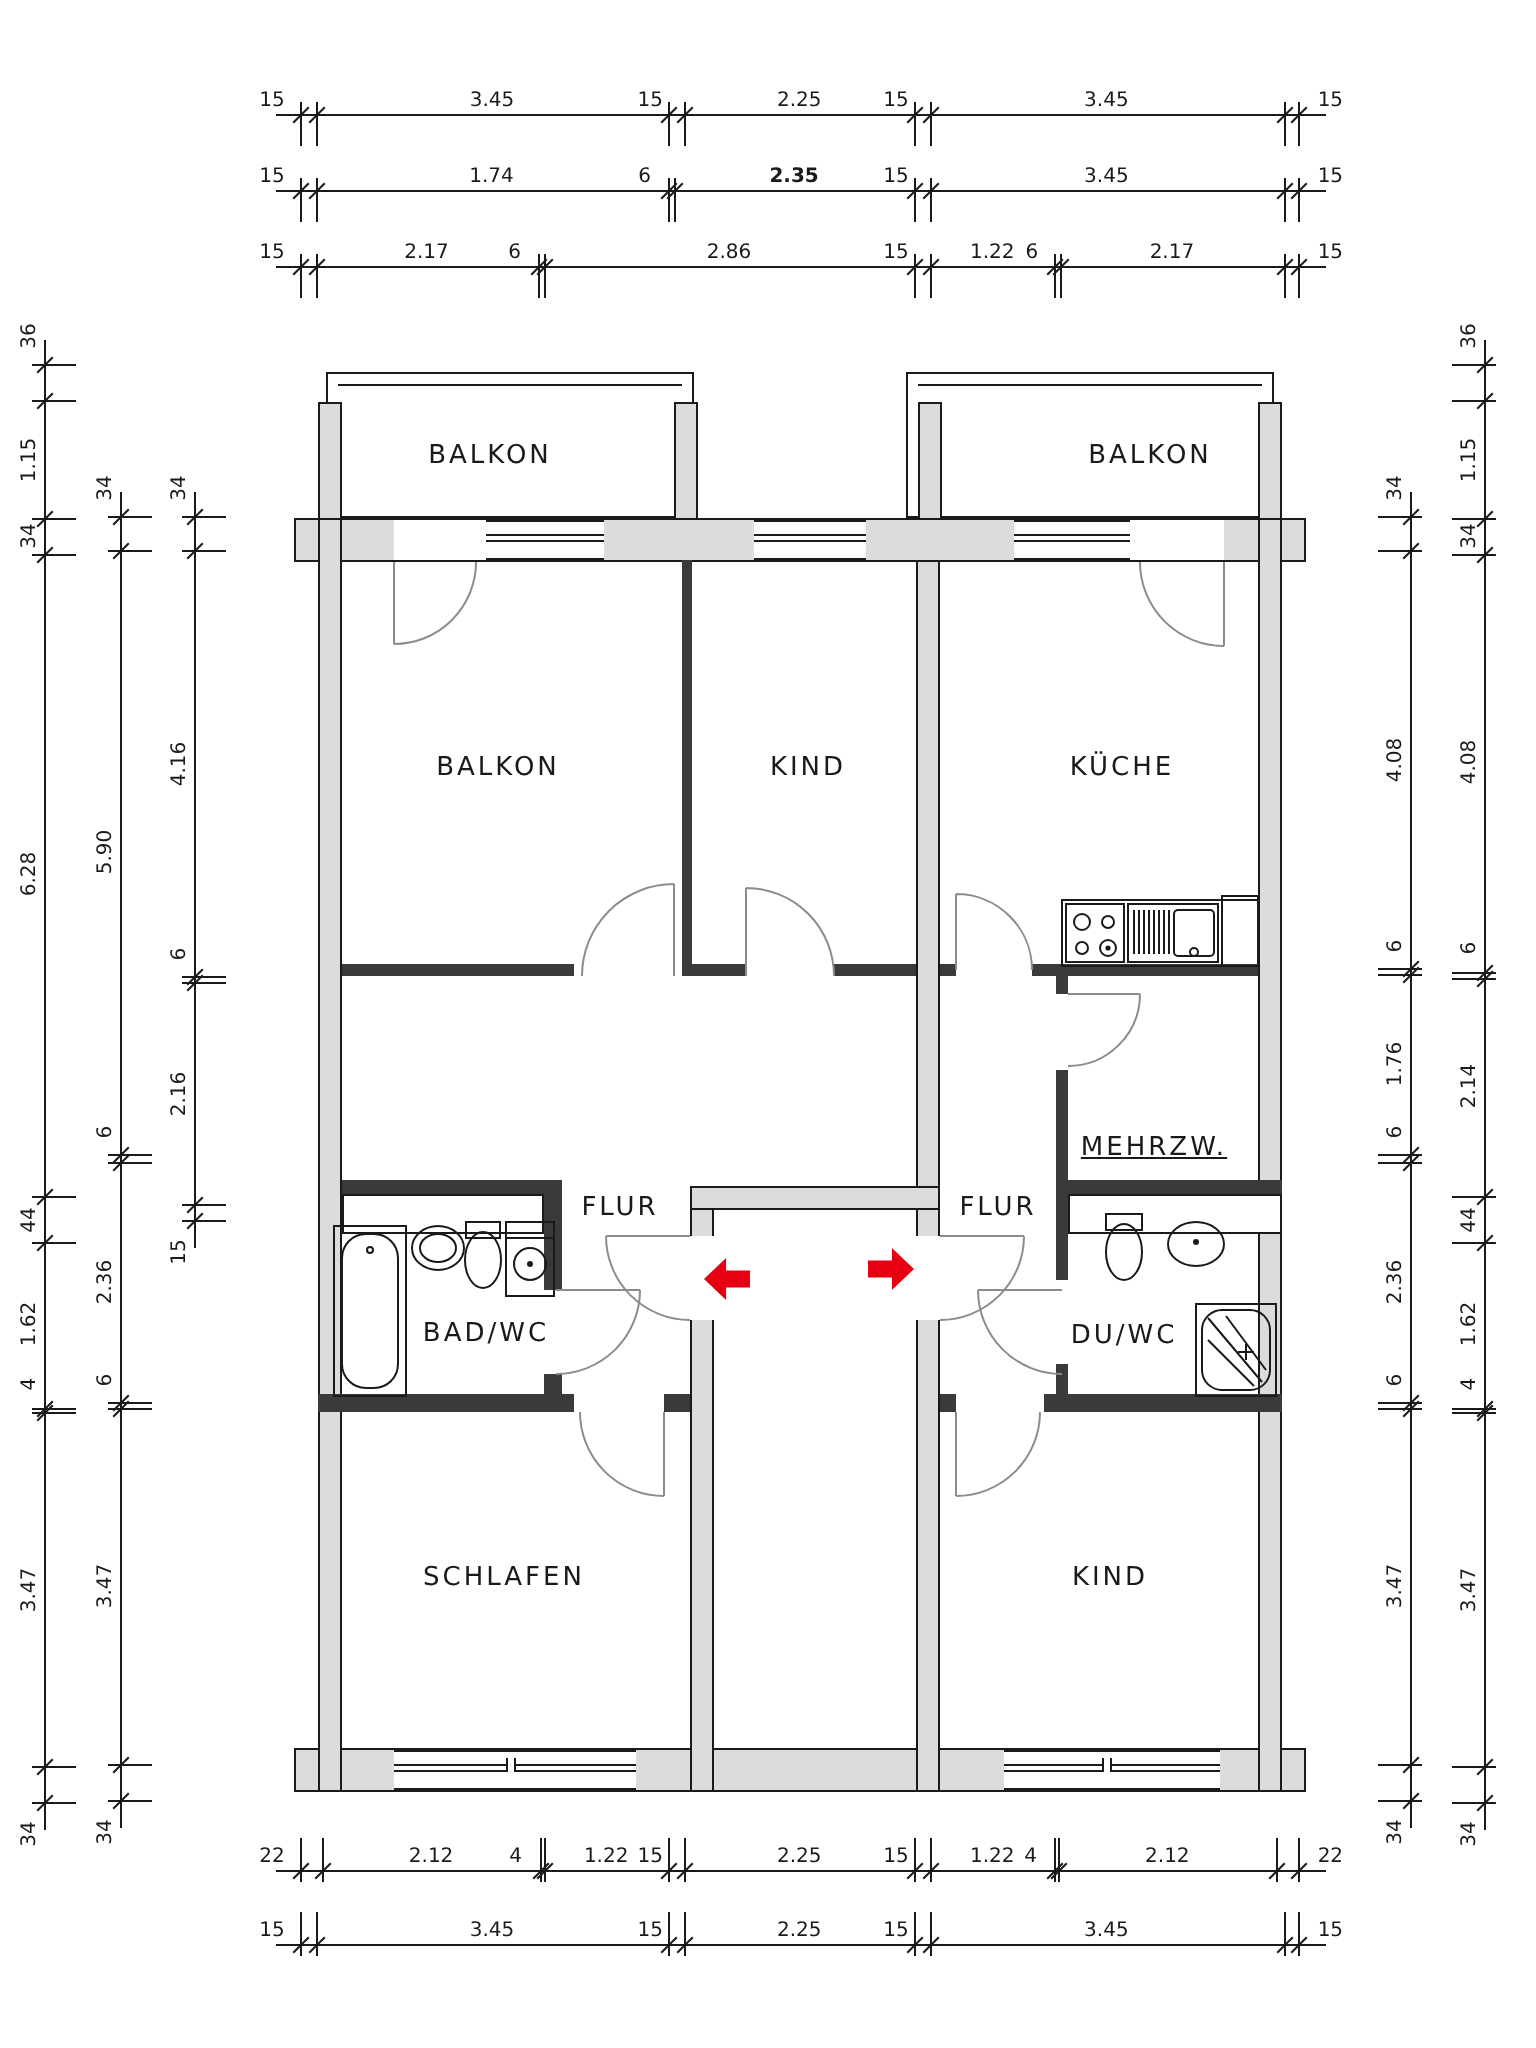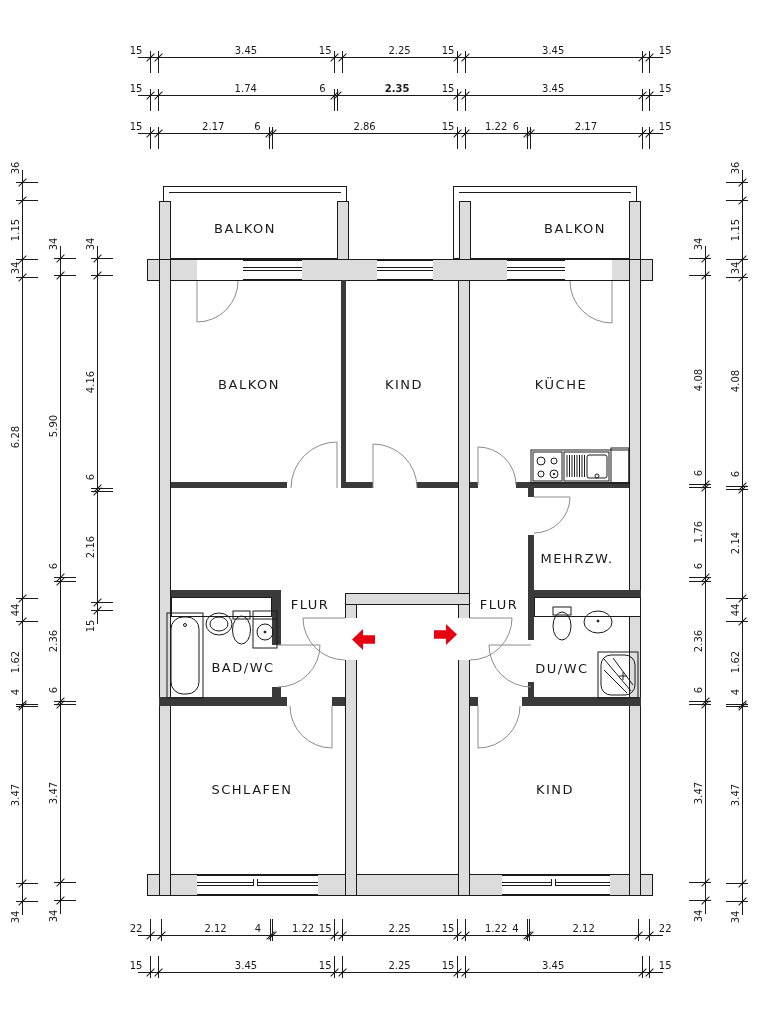--- a/index.html
+++ b/index.html
@@ -166,21 +166,21 @@
 
   <div class="arrow left" style="background: rgb(230, 0, 18); left: 352px; top: 629px;"></div>
   <div class="arrow right" style="background: rgb(230, 0, 18); left: 434px; top: 624px;"></div>
 
   <div id="room-labels">
       <div class="room" style="left: 245px; top: 228px;">BALKON</div>
       <div class="room" style="left: 575px; top: 228px;">BALKON</div>
       <div class="room" style="left: 249px; top: 384px;">BALKON</div>
       <div class="room" style="left: 404px; top: 384px;">KIND</div>
       <div class="room" style="left: 561px; top: 384px;">KÜCHE</div>
-      <div class="room" style="left: 577px; top: 558px;">MEHRZW.</div>
+      <div class="room" style="left: 577px; top: 574px; text-decoration: underline;">MEHRZW.</div>
       <div class="room" style="left: 310px; top: 604px;">FLUR</div>
       <div class="room" style="left: 499px; top: 604px;">FLUR</div>
       <div class="room" style="left: 243px; top: 667px;">BAD/WC</div>
       <div class="room" style="left: 562px; top: 668px;">DU/WC</div>
       <div class="room" style="left: 252px; top: 789px;">SCHLAFEN</div>
       <div class="room" style="left: 555px; top: 789px;">KIND</div>
     </div>
 
   <div id="dims">
       <div class="dim-line" style="left: 138px; top: 57px; width: 525.2px; height: 1px;"></div>

